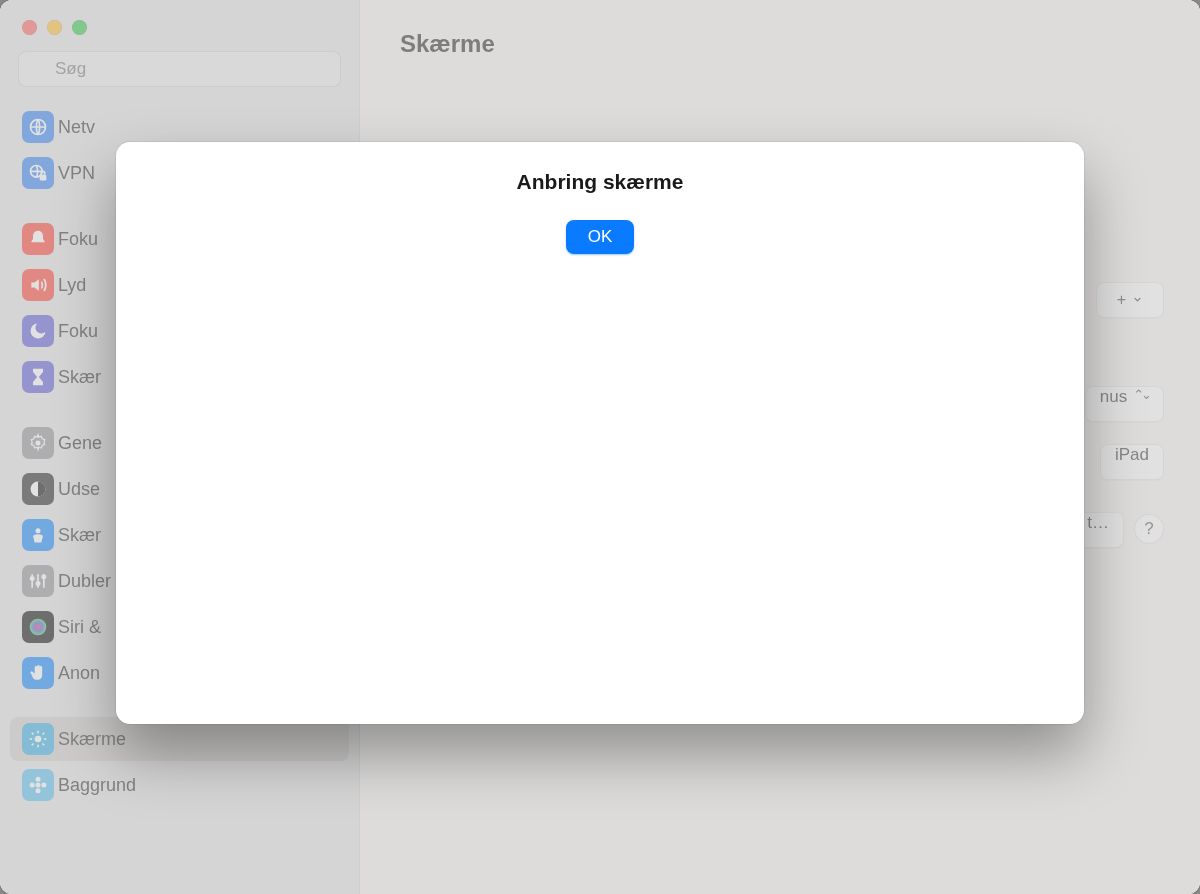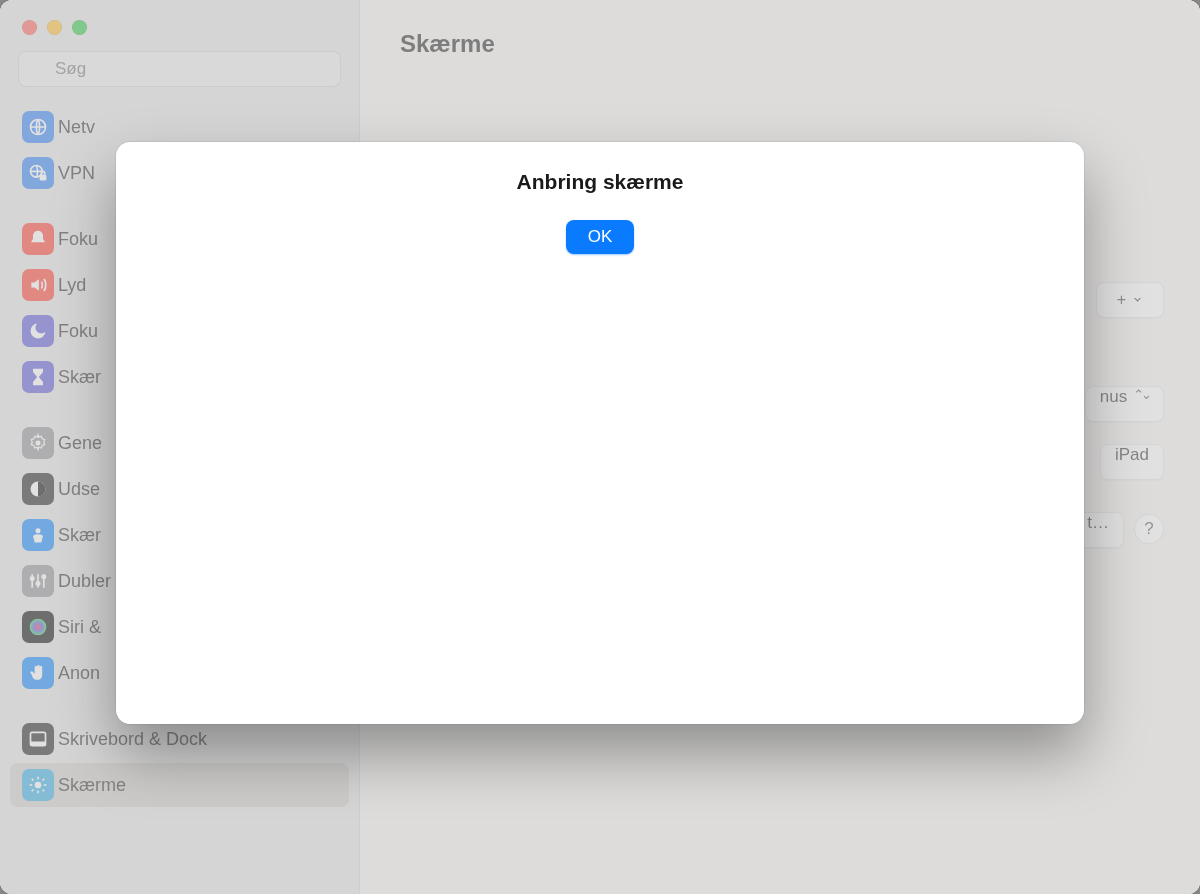--- a/index.html
+++ b/index.html
@@ -402,47 +402,52 @@
         </div>
         <div class="sidebar-item">
           <div class="icon-pill" style="background: rgb(10, 132, 255);">
             <svg viewBox="0 0 24 24" width="20" height="20" fill="white">
               <path d="M8 13V5a1.5 1.5 0 013 0v6V4a1.5 1.5 0 013 0v7V5a1.5 1.5 0 013 0v10a5 5 0 01-5 5h-2a5 5 0 01-5-5l-2-3a1.5 1.5 0 012.5-1.5L8 13z"></path>
             </svg>
           </div>
           <span>Anon</span>
         </div>
         <div class="sidebar-section-gap"></div>
-        <div class="sidebar-item">
-          <div class="icon-pill" style="background: rgb(28, 28, 30);">
-            <svg viewBox="0 0 24 24" width="20" height="20" fill="white">
-              <rect x="3" y="4" width="18" height="16" rx="2" fill="none" stroke="white" stroke-width="2"></rect>
-              <rect x="3" y="15" width="18" height="5" rx="0" fill="white"></rect>
-            </svg>
-          </div>
-          <span>Skrivebord &amp; Dock</span>
-        </div>
         <div class="sidebar-item active">
           <div class="icon-pill" style="background: rgb(50, 173, 230);">
             <svg viewBox="0 0 24 24" width="20" height="20" fill="white">
               <circle cx="12" cy="12" r="4"></circle>
               <g stroke="white" stroke-width="2">
                 <line x1="12" y1="2" x2="12" y2="5"></line>
                 <line x1="12" y1="19" x2="12" y2="22"></line>
                 <line x1="2" y1="12" x2="5" y2="12"></line>
                 <line x1="19" y1="12" x2="22" y2="12"></line>
                 <line x1="4.5" y1="4.5" x2="6.6" y2="6.6"></line>
                 <line x1="17.4" y1="17.4" x2="19.5" y2="19.5"></line>
                 <line x1="4.5" y1="19.5" x2="6.6" y2="17.4"></line>
                 <line x1="17.4" y1="6.6" x2="19.5" y2="4.5"></line>
               </g>
             </svg>
           </div>
           <span>Skærme</span>
         </div>
+        <div class="sidebar-item">
+          <div class="icon-pill" style="background: rgb(85, 190, 240);">
+            <svg viewBox="0 0 24 24" width="20" height="20" fill="white">
+              <circle cx="12" cy="12" r="3"></circle>
+              <g>
+                <circle cx="12" cy="5" r="3"></circle>
+                <circle cx="12" cy="19" r="3"></circle>
+                <circle cx="5" cy="12" r="3"></circle>
+                <circle cx="19" cy="12" r="3"></circle>
+              </g>
+            </svg>
+          </div>
+          <span>Baggrund</span>
+        </div>
       </nav>
   </aside>
 
   <main class="main">
     <h1 class="main-title">Skærme</h1>
 
     <div class="add-dropdown">
       <span>+</span>
       <span>
         <svg width="11" height="11" viewBox="0 0 24 24" fill="none" stroke="currentColor" stroke-width="3">

